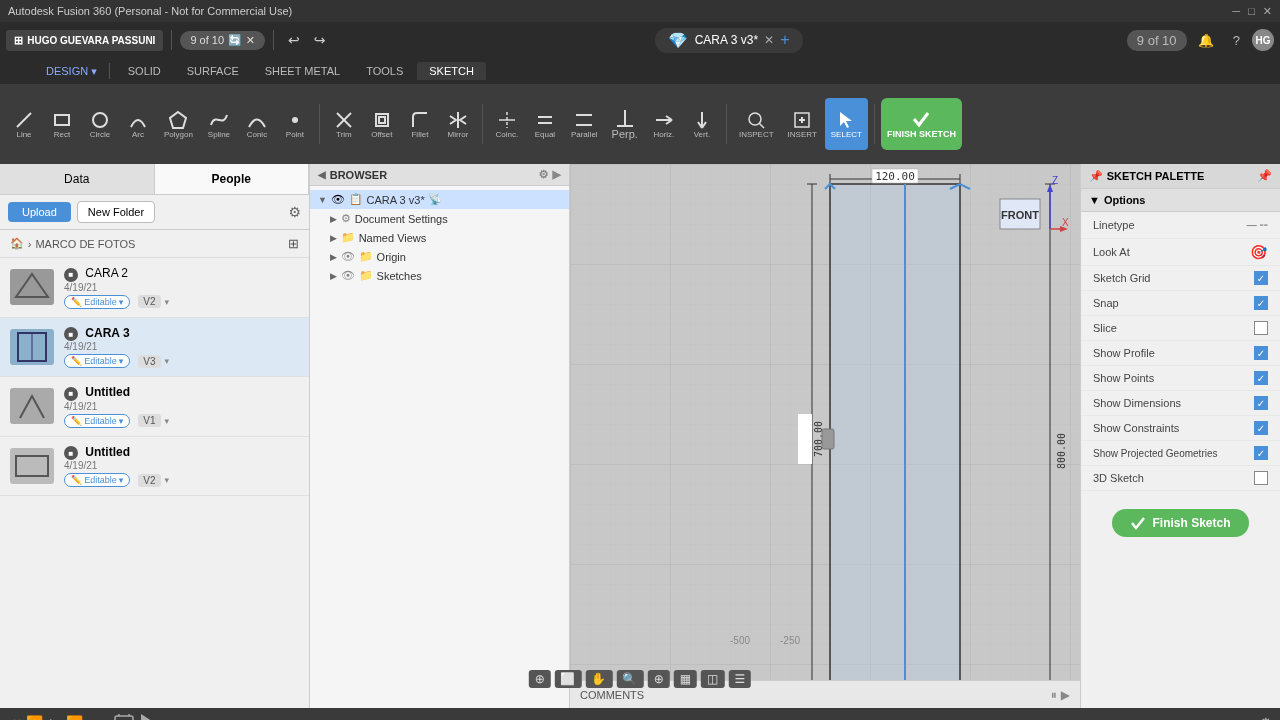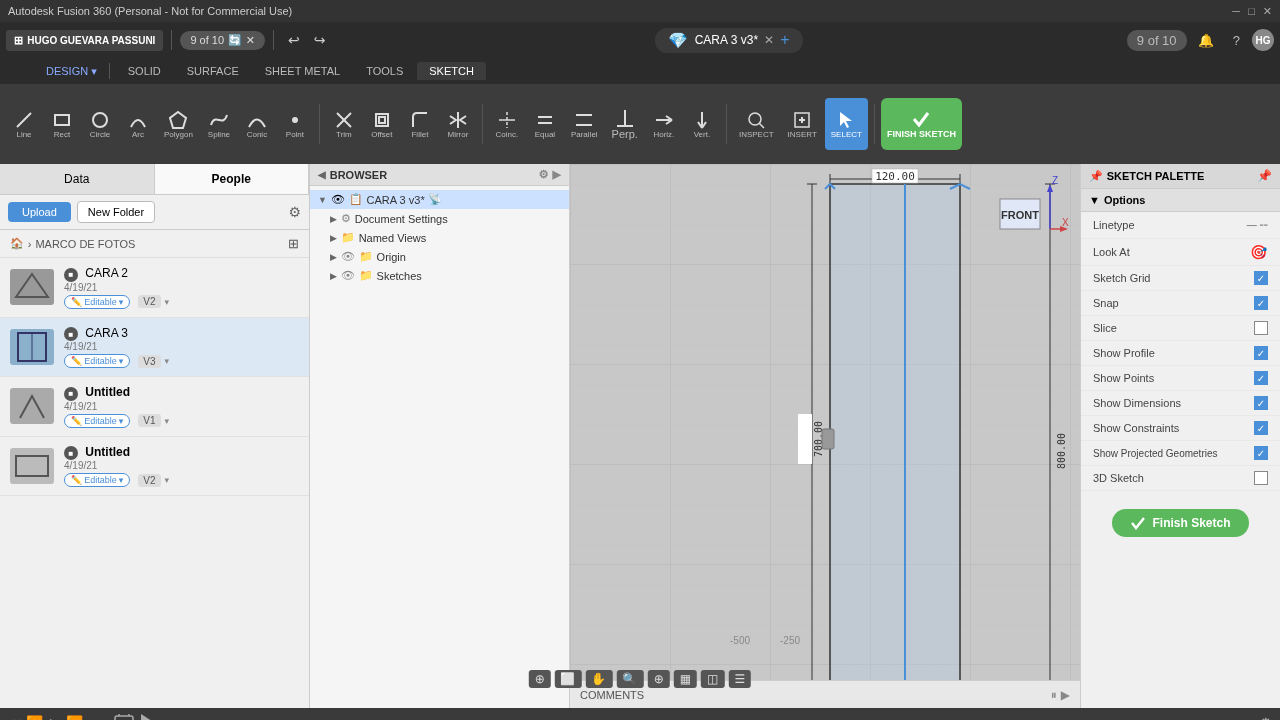--- a/index.html
+++ b/index.html
@@ -643,21 +643,21 @@
       <div class="file-item selected">
         <div class="file-thumb" style="background:#8ab0cc;">
           <svg width="44" height="36" viewBox="0 0 44 36">
               <rect x="8" y="4" width="28" height="28" fill="none" stroke="#336" stroke-width="2"></rect>
               <line x1="22" y1="4" x2="22" y2="32" stroke="#336" stroke-width="1"></line>
             </svg>
         </div>
         <div class="file-info">
           <div>
             <span class="file-badge">■</span>
-            <span style="font-weight:normal;font-size:12px;">CARA 3</span>
+            <span style="font-weight:bold;font-size:12px;">CARA 3</span>
           </div>
           <div style="font-size:10px;color:#777;">4/19/21</div>
           <div style="display:flex; align-items:center; gap:4px; margin-top:2px;">
             <span class="editable-tag">
               <span>✏️</span>
               <span>Editable</span>
               <span>▾</span>
             </span>
             <span class="version-badge">V3</span>
             <span style="font-size:9px;color:#888;">▾</span>

